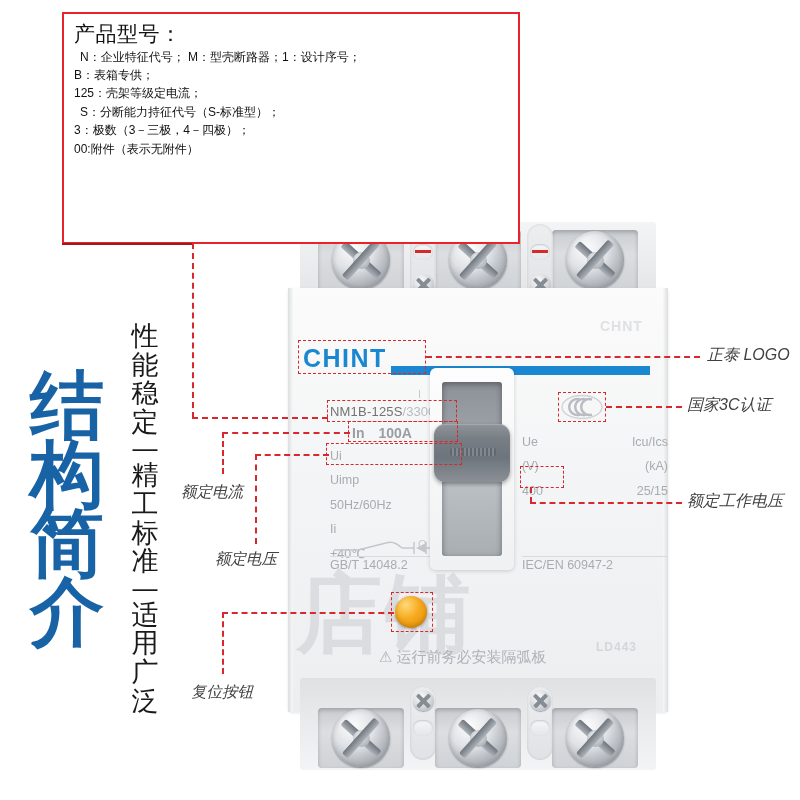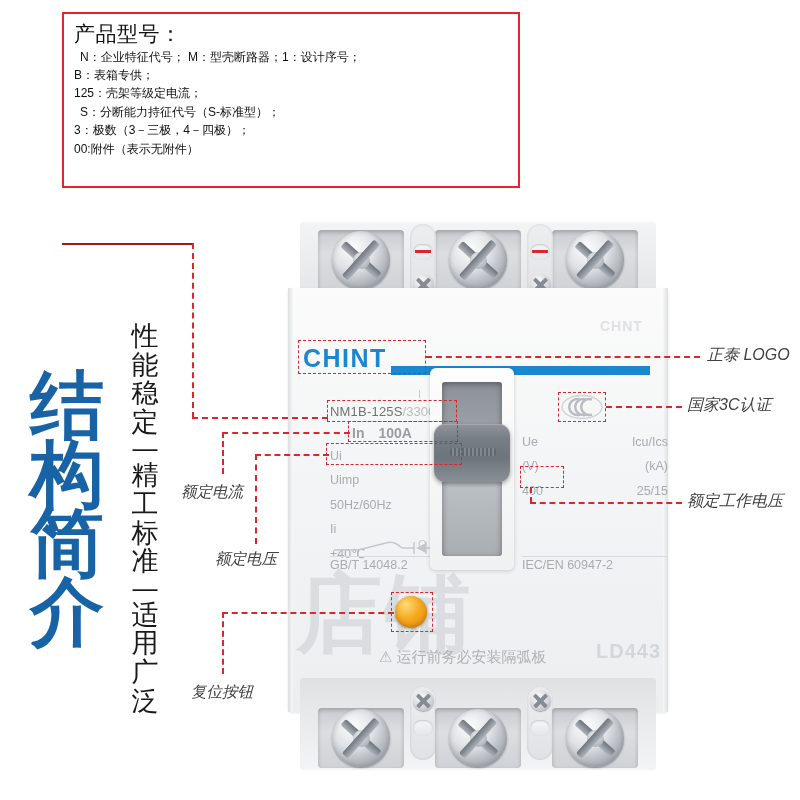--- a/index.html
+++ b/index.html
@@ -7,21 +7,21 @@
     width:800px;height:800px;
     background:#ffffff;
     font-family:"Liberation Sans","DejaVu Sans",sans-serif;
     overflow:hidden;
     position:relative;
   }
   #stage{position:absolute;left:0;top:0;width:800px;height:800px;}
 
   
   .spec-box{
-    position:absolute;left:62px;top:12px;width:458px;height:176px;
+    position:absolute;left:62px;top:12px;width:458px;height:232px;
     border:2px solid #e8232a;
     background:#ffffff;
     box-sizing:border-box;
     padding:6px 8px 0 10px;
     z-index:30;
   }
   .spec-title{
     font-size:21px;color:#111;line-height:1.32;letter-spacing:.5px;
     white-space:nowrap;
   }
@@ -251,21 +251,21 @@
     background:radial-gradient(circle at 34% 28%,#ffd978 0%,#f6a91e 45%,#e08a05 100%);
     box-shadow:0 1px 3px rgba(0,0,0,.35), inset 0 -2px 4px rgba(140,80,0,.4);
     z-index:16;
   }
   
   .warn-text{
     position:absolute;left:379px;top:648px;font-size:15px;color:#aeb2b7;
     z-index:15;white-space:nowrap;
   }
   .brand-emboss{
-    position:absolute;left:596px;top:640px;font-size:20px;font-weight:bold;
+    position:absolute;left:596px;top:640px;font-size:12px;font-weight:bold;
     color:rgba(190,194,199,.55);z-index:14;letter-spacing:1px;
   }
   .brand-emboss2{
     position:absolute;left:600px;top:318px;font-size:14px;font-weight:bold;
     color:rgba(196,200,205,.5);z-index:14;letter-spacing:1px;
   }
 
   
   .dash-h{position:absolute;height:0;border-top:2px dashed #d9272e;z-index:40;}
   .dash-v{position:absolute;width:0;border-left:2px dashed #d9272e;z-index:40;}

